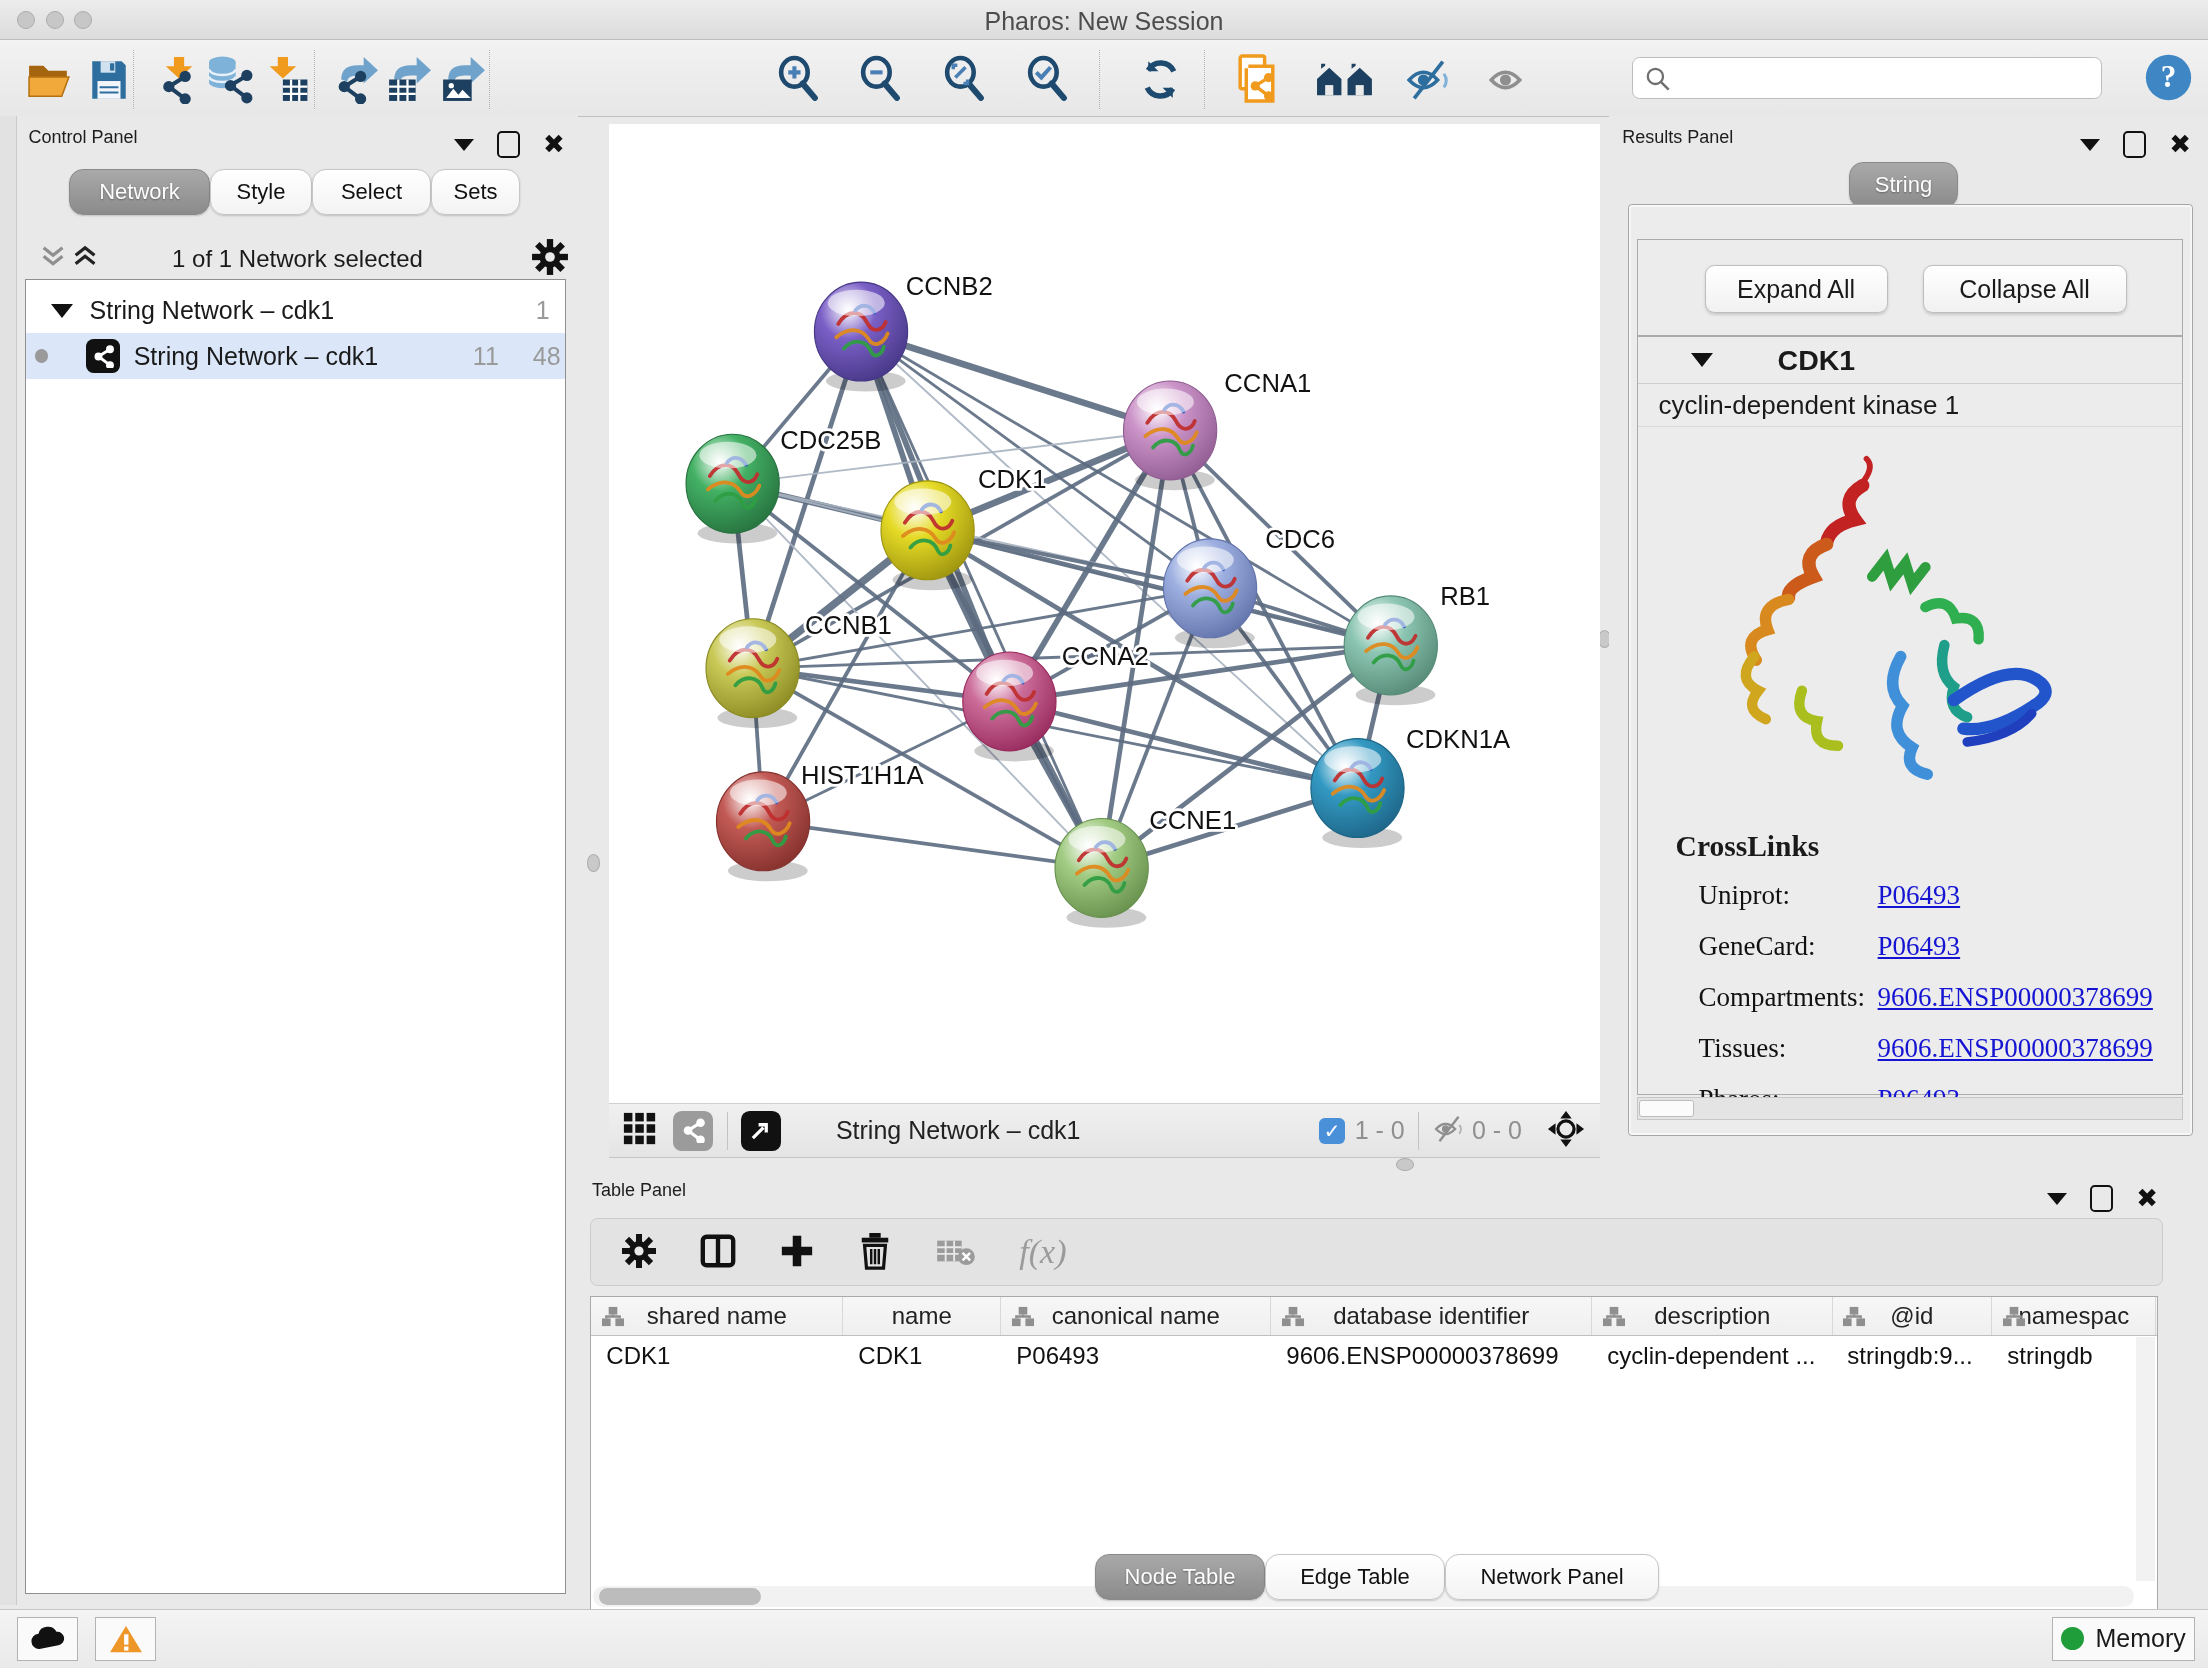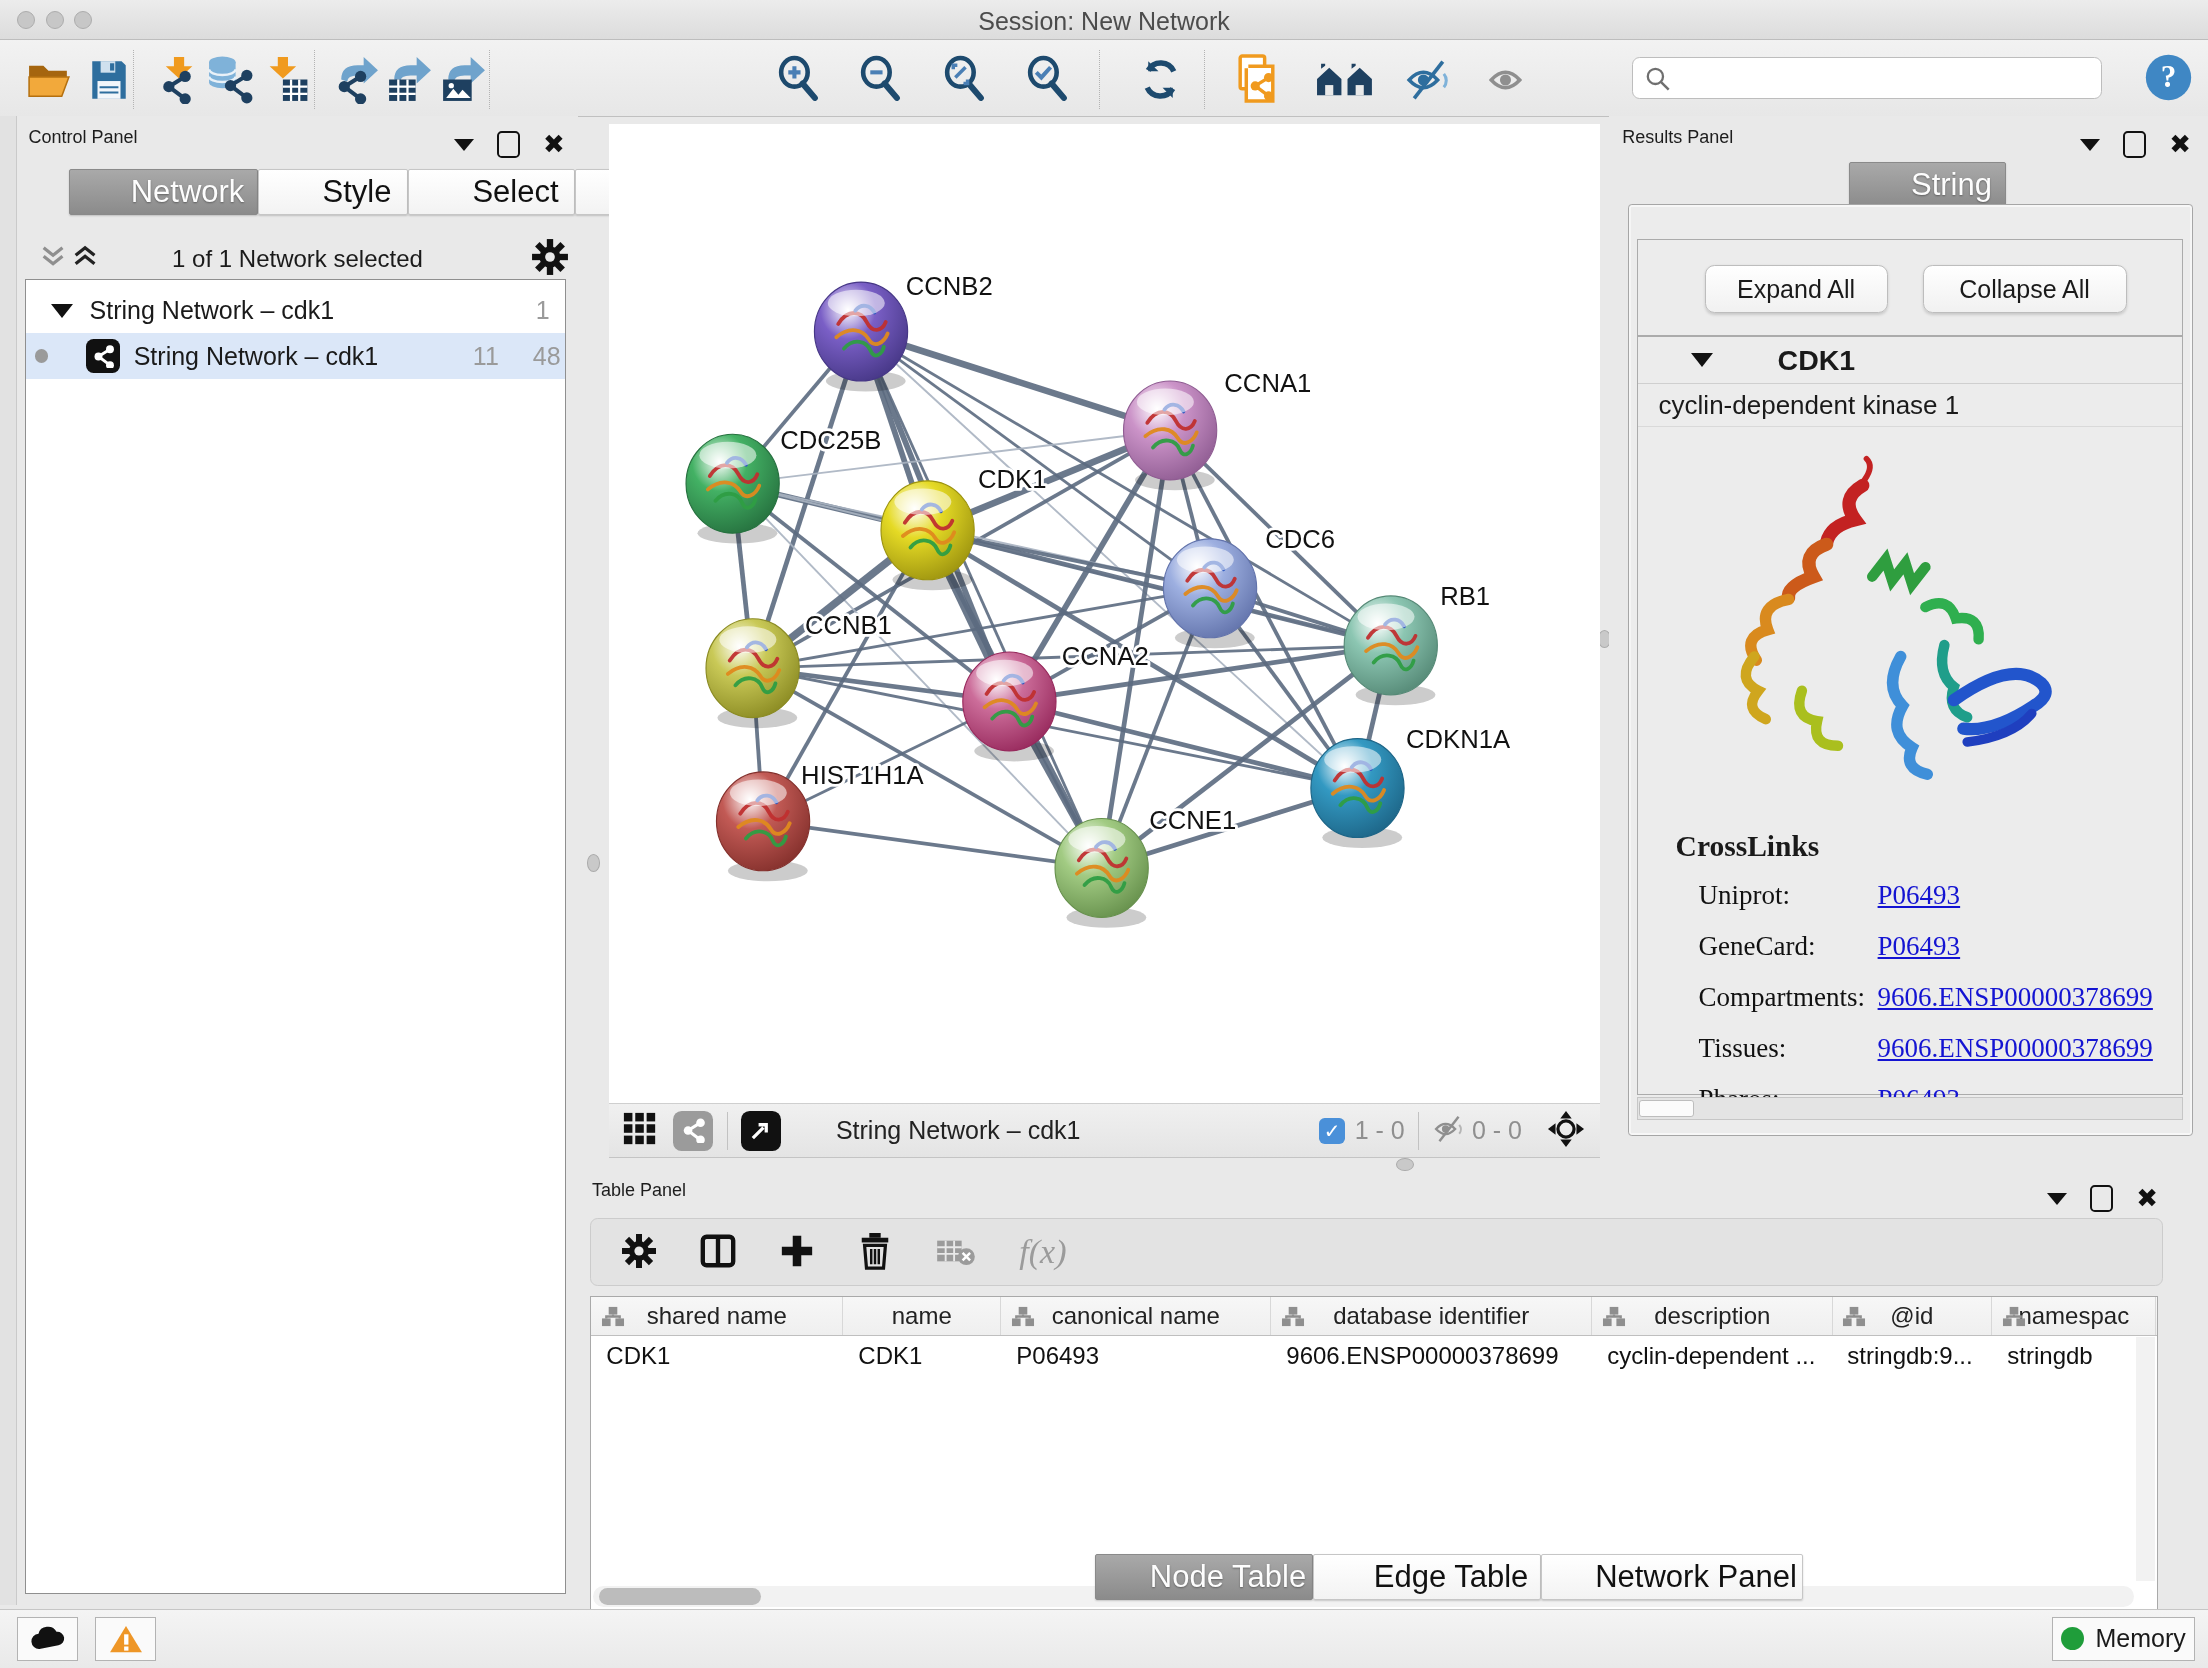--- a/index.html
+++ b/index.html
@@ -27,23 +27,23 @@
   .search-glyph{position:absolute;left:11.4px;top:6.7px;}
 
   
   .panel-title{font-size:18px;color:#1d1d1d;}
   .wbtns{position:absolute;display:flex;gap:23px;align-items:center;}
   .caret-down{width:0;height:0;border-left:10.5px solid transparent;border-right:10.5px solid transparent;
     border-top:12.4px solid #111;}
   .sq{width:19px;height:23px;border:2.9px solid #111;border-radius:4.8px;}
   .xg{font-size:26px;font-weight:bold;color:#111;line-height:23px;}
 
-  .tab{height:44px;display:flex;align-items:center;justify-content:center;font-size:31px;
+  .tab{height:44px;display:flex;align-items:center;justify-content:center;font-size:22px;
     background:linear-gradient(#ffffff,#f3f3f3);border:1px solid #c6c6c6;color:#111;
-    border-radius:2px;box-shadow:0 1px 1.9px rgba(0,0,0,.18);padding-left:48px;}
+    border-radius:14px;box-shadow:0 1px 1.9px rgba(0,0,0,.18);}
   .tab.sel{background:linear-gradient(#a9a9a9,#8b8b8b);color:#fdfdfd;border-color:#8a8a8a;
     text-shadow:0 1px 1.9px rgba(0,0,0,.35);}
 
   
   .ctrl{left:17px;top:116px;width:561px;height:1489px;background:#e9e9e9;}
   .tree-box{position:absolute;left:7.6px;top:163px;width:539px;height:1313px;background:#fff;
     border:1.9px solid #8f8f8f;}
   .tree-row{position:absolute;left:0;width:100%;height:46px;display:flex;align-items:center;font-size:25px;}
   .tree-row .cnt{color:#9a9a9a;}
   .row-sel{background:#dbe7f8;}
@@ -141,21 +141,21 @@
         </g>
         <circle cx="18" cy="18" r="4.6" fill="#e9e9e9"></circle>
       </g>
     </defs>
   </svg>
 
   <div class="abs titlebar">
     <span class="tl-circle" style="left:17px"></span>
     <span class="tl-circle" style="left:46px"></span>
     <span class="tl-circle" style="left:74px"></span>
-    <div class="win-title">Session: New Network</div>
+    <div class="win-title">Pharos: New Session</div>
   </div>
 
   <div class="abs toolbar">
     <span class="tbtn" style="left:23px">
       <svg width="49" height="46" viewBox="0 0 48 44">
         <path d="M4,8 h14 l5,5 h18 v6 h-37 z" fill="#a5650e"></path>
         <path d="M4,19 h39 l-7,19 h-32 z" fill="#f2a93b" stroke="#b5700f" stroke-width="1.5"></path>
       </svg>
       </span>
     <span class="tbtn" style="left:82px">

